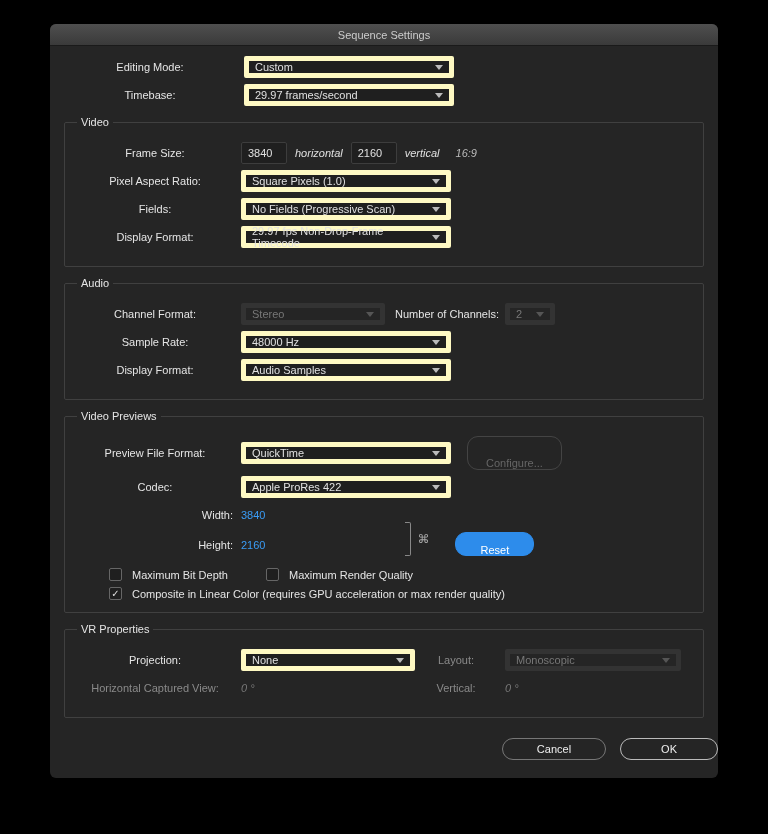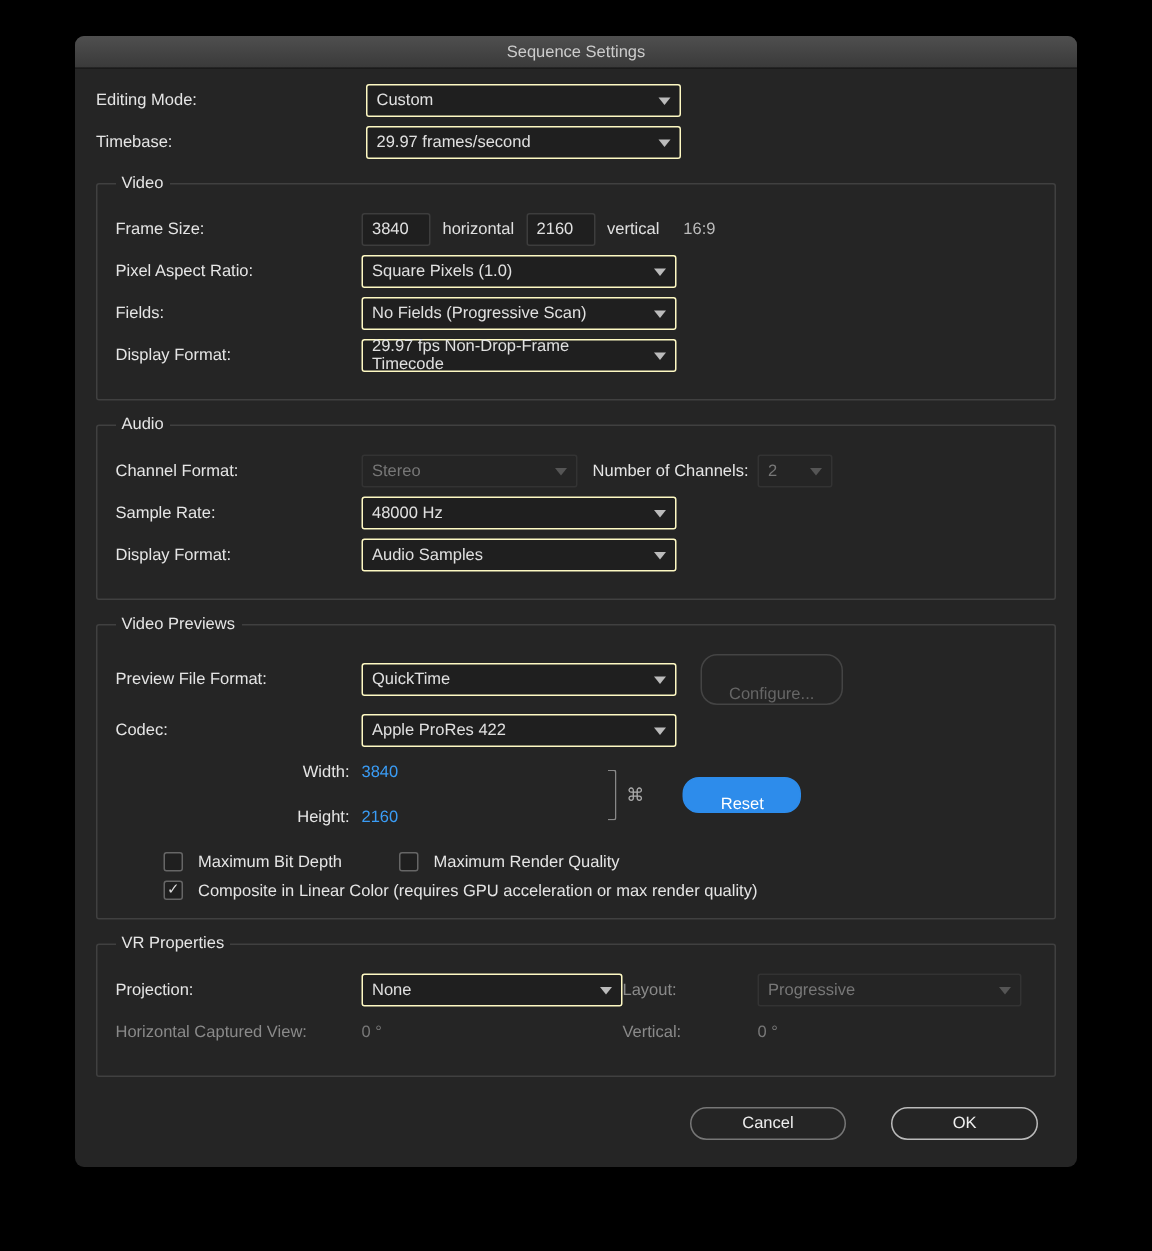--- a/index.html
+++ b/index.html
@@ -19,28 +19,28 @@
     text-align: center;
     font-size: 11px;
     color: #ccc;
     line-height: 22px;
     border-bottom: 1px solid #1a1a1a;
   }
   .body { padding: 10px 14px 14px 14px; color: #e5e5e5; font-size: 11px; }
   .row { display: flex; align-items: center; margin-bottom: 6px; min-height: 22px; }
   .label {
     width: 180px;
-    text-align: left;
+    text-align: center;
     padding-right: 8px;
     color: #e5e5e5;
   }
   .label.dis { color: #8a8a8a; }
   .select {
     background: #1f1f1f;
-    border: 1px solid #fef9c3;
+    border: 5px solid #fef9c3;
     color: #e0e0e0;
     height: 22px;
     padding: 0 20px 0 6px;
     position: relative;
     border-radius: 2px;
     display: flex;
     align-items: center;
     font-size: 11px;
     cursor: pointer;
   }
@@ -70,21 +70,21 @@
   }
   .input {
     background: #1f1f1f;
     border: 1px solid #3d3d3d;
     color: #e0e0e0;
     height: 22px;
     padding: 0 6px;
     border-radius: 2px;
     font-size: 11px;
   }
-  .textval { color: #e0e0e0; font-size: 11px; }
+  .textval { color: #e0e0e0; font-size: 11px; font-style: italic; }
   .link { color: #3a9cf5; font-size: 11px; cursor: pointer; }
   .btn {
     height: 22px;
     border-radius: 11px;
     border: 1px solid #777;
     background: transparent;
     color: #eee;
     font-size: 11px;
     padding: 0 22px;
     text-align: center;
@@ -126,22 +126,22 @@
     width: 6px; height: 34px;
     border-radius: 0 2px 2px 0;
     position: relative;
   }
   .chain {
     color: #aaa; font-size: 12px;
     margin: 0 6px;
   }
   .footer {
     position: absolute;
-    right: 26px; bottom: 18px;
-    display: flex; gap: 30px;
+    right: 0; bottom: 18px;
+    display: flex; gap: 14px;
   }
   .btn.primary {
     border-color: #bbb;
     padding: 0 40px;
   }
 </style>
 </head>
 <body>
 
 <div class="window">
@@ -204,21 +204,21 @@
       <div class="row">
         <div class="label" style="width:164px">Preview File Format:</div>
         <div class="select" style="width:210px">QuickTime</div>
         <div style="width:16px"></div>
         <div class="btn dis" style="padding:16px 18px">Configure...</div>
       </div>
       <div class="row">
         <div class="label" style="width:164px">Codec:</div>
         <div class="select" style="width:210px">Apple ProRes 422</div>
       </div>
-      <div class="row" style="align-items:center">
+      <div class="row" style="align-items:flex-end">
         <div style="width:164px">
           <div style="text-align:right;padding-right:8px;height:22px;line-height:22px">Width:</div>
           <div style="text-align:right;padding-right:8px;height:22px;line-height:22px;margin-top:8px">Height:</div>
         </div>
         <div>
           <div class="link" style="height:22px;line-height:22px">3840</div>
           <div class="link" style="height:22px;line-height:22px;margin-top:8px">2160</div>
         </div>
         <div style="flex:0 0 140px"></div>
         <div style="display:flex;align-items:center">
@@ -241,21 +241,21 @@
         <span>Composite in Linear Color (requires GPU acceleration or max render quality)</span>
       </div>
     </fieldset>
 
     <fieldset>
       <legend>VR Properties</legend>
       <div class="row">
         <div class="label" style="width:164px">Projection:</div>
         <div class="select" style="width:174px">None</div>
         <div class="label dis" style="width:90px">Layout:</div>
-        <div class="select dis" style="width:176px">Progressive</div>
+        <div class="select dis" style="width:176px">Monoscopic</div>
       </div>
       <div class="row">
         <div class="label dis" style="width:164px">Horizontal Captured View:</div>
         <div class="textval" style="color:#777;width:174px">0 °</div>
         <div class="label dis" style="width:90px">Vertical:</div>
         <div class="textval" style="color:#777">0 °</div>
       </div>
     </fieldset>
 
   </div>

